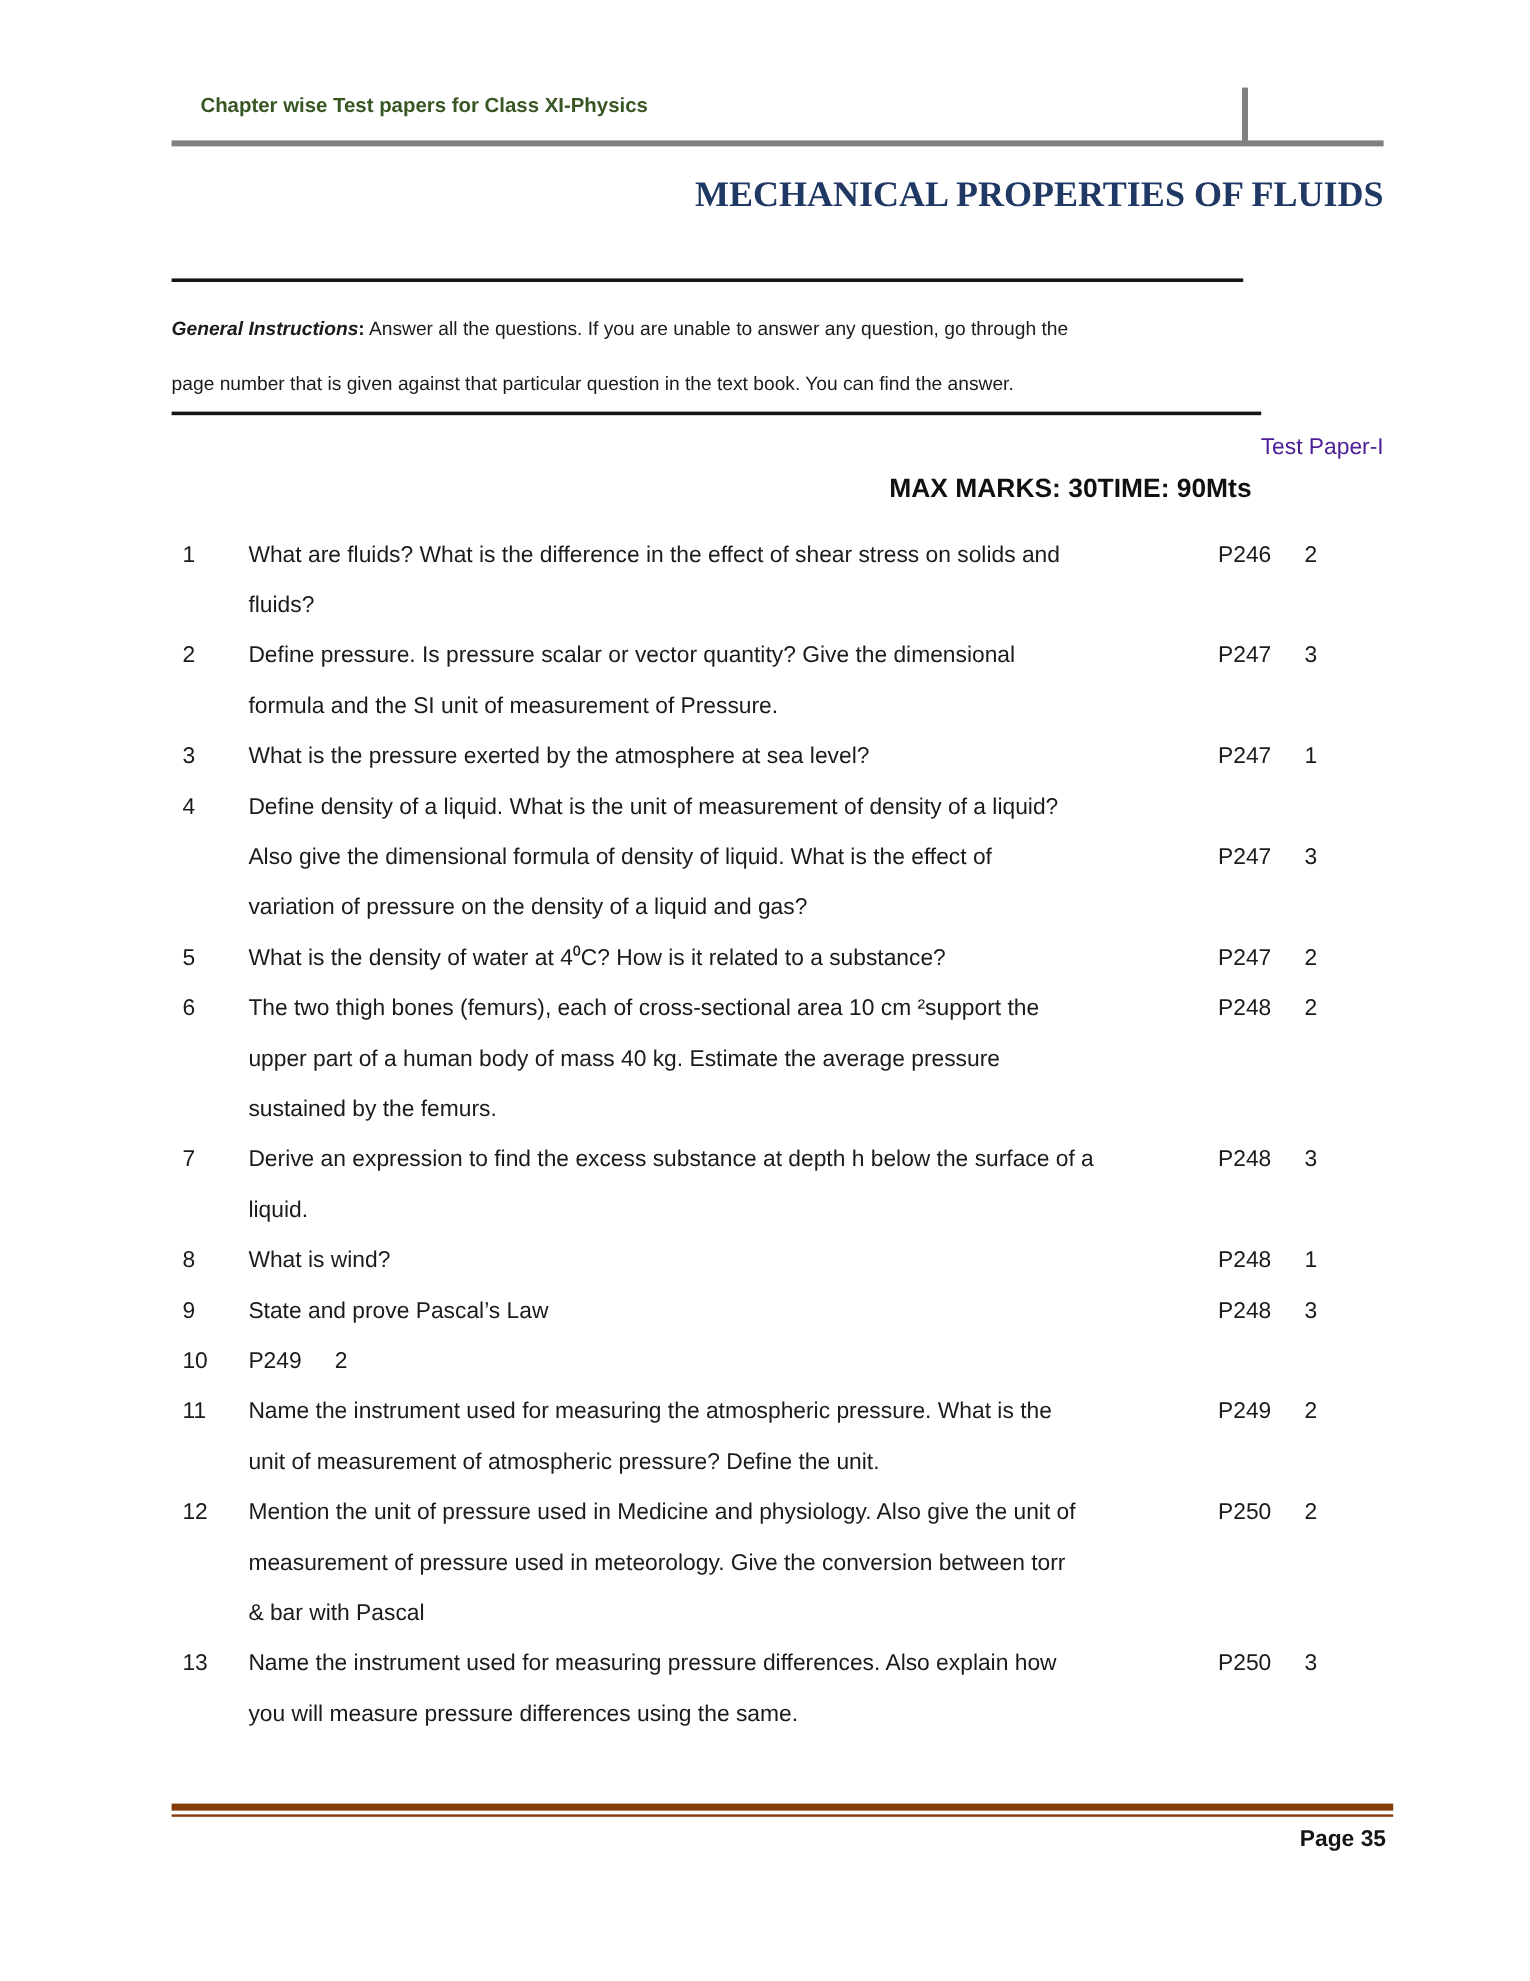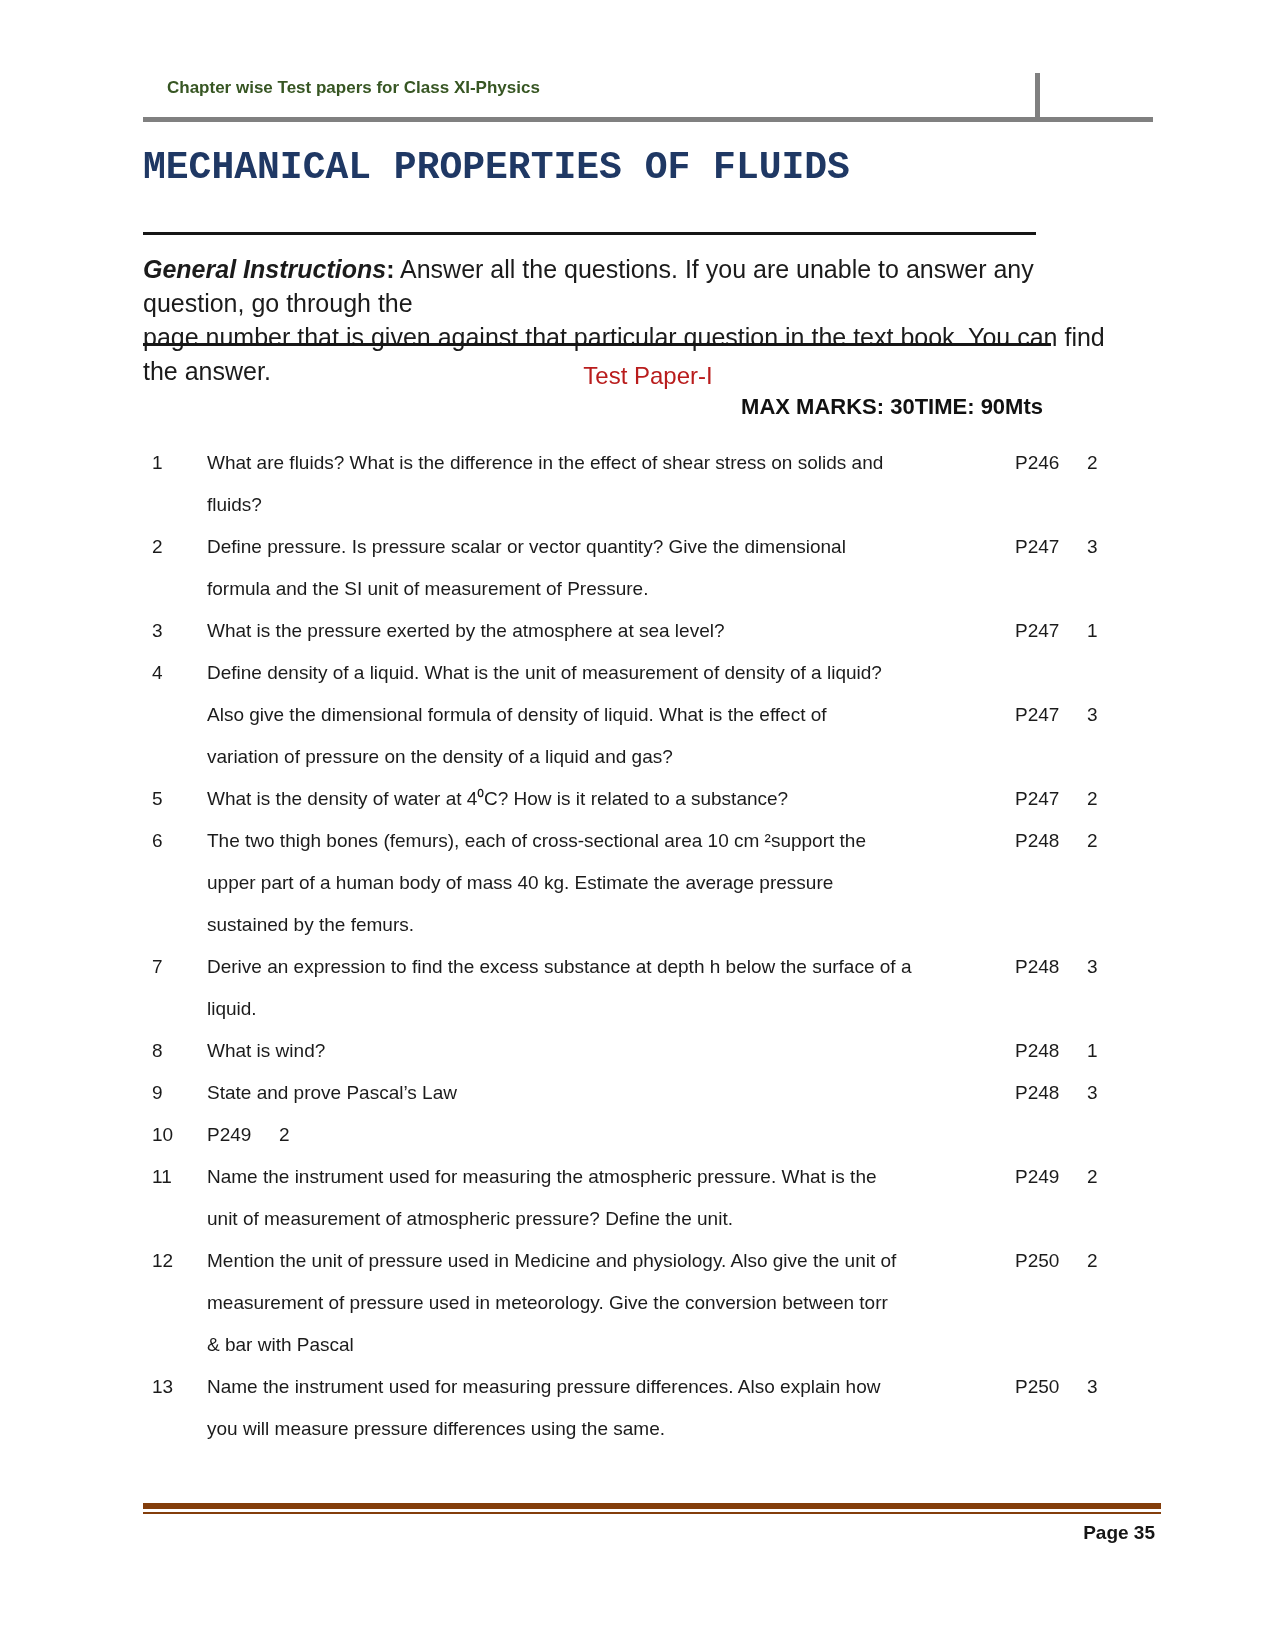--- a/index.html
+++ b/index.html
@@ -21,43 +21,43 @@
     background:#808080;
   }
   .header-rule {
     position:absolute; left:143px; top:117px; width:1010px; height:5px;
     background:#808080;
   }
 
   
   .doc-title {
     position:absolute; left:143px; top:146px; width:1010px;
-    text-align:left;
-    font-family:Liberation Mono, monospace;
-    font-size:38px; font-weight:bold; color:#1F3864;
+    text-align:right;
+    font-family:Liberation Serif, serif;
+    font-size:30px; font-weight:bold; color:#1F3864;
     letter-spacing:0px; white-space:nowrap;
   }
 
   .hline { position:absolute; background:#161616; height:3px; }
   .hline-1 { left:143px; top:232px; width:893px; }
   .hline-2 { left:143px; top:343px; width:908px; }
 
   
   .instructions {
     position:absolute; left:143px; top:252px; width:965px;
-    font-size:25px; line-height:34px; color:#1b1b1b;
+    font-size:16px; line-height:46px; color:#1b1b1b;
   }
   .gi-label { font-weight:bold; font-style:italic; }
   .gi-colon { font-weight:bold; }
   .gi-body  { white-space:pre-line; }
 
   
   .test-paper-label {
     position:absolute; left:143px; top:362px; width:1010px;
-    text-align:center; font-size:24px; color:#b91c1c;
+    text-align:right; font-size:19px; color:#4c1d95;
   }
 
   .marks-row {
     position:absolute; left:143px; top:394px; width:900px;
     display:flex; justify-content:flex-end;
     font-size:22px; font-weight:bold; color:#111;
     padding-left:37px;
   }
 
   

